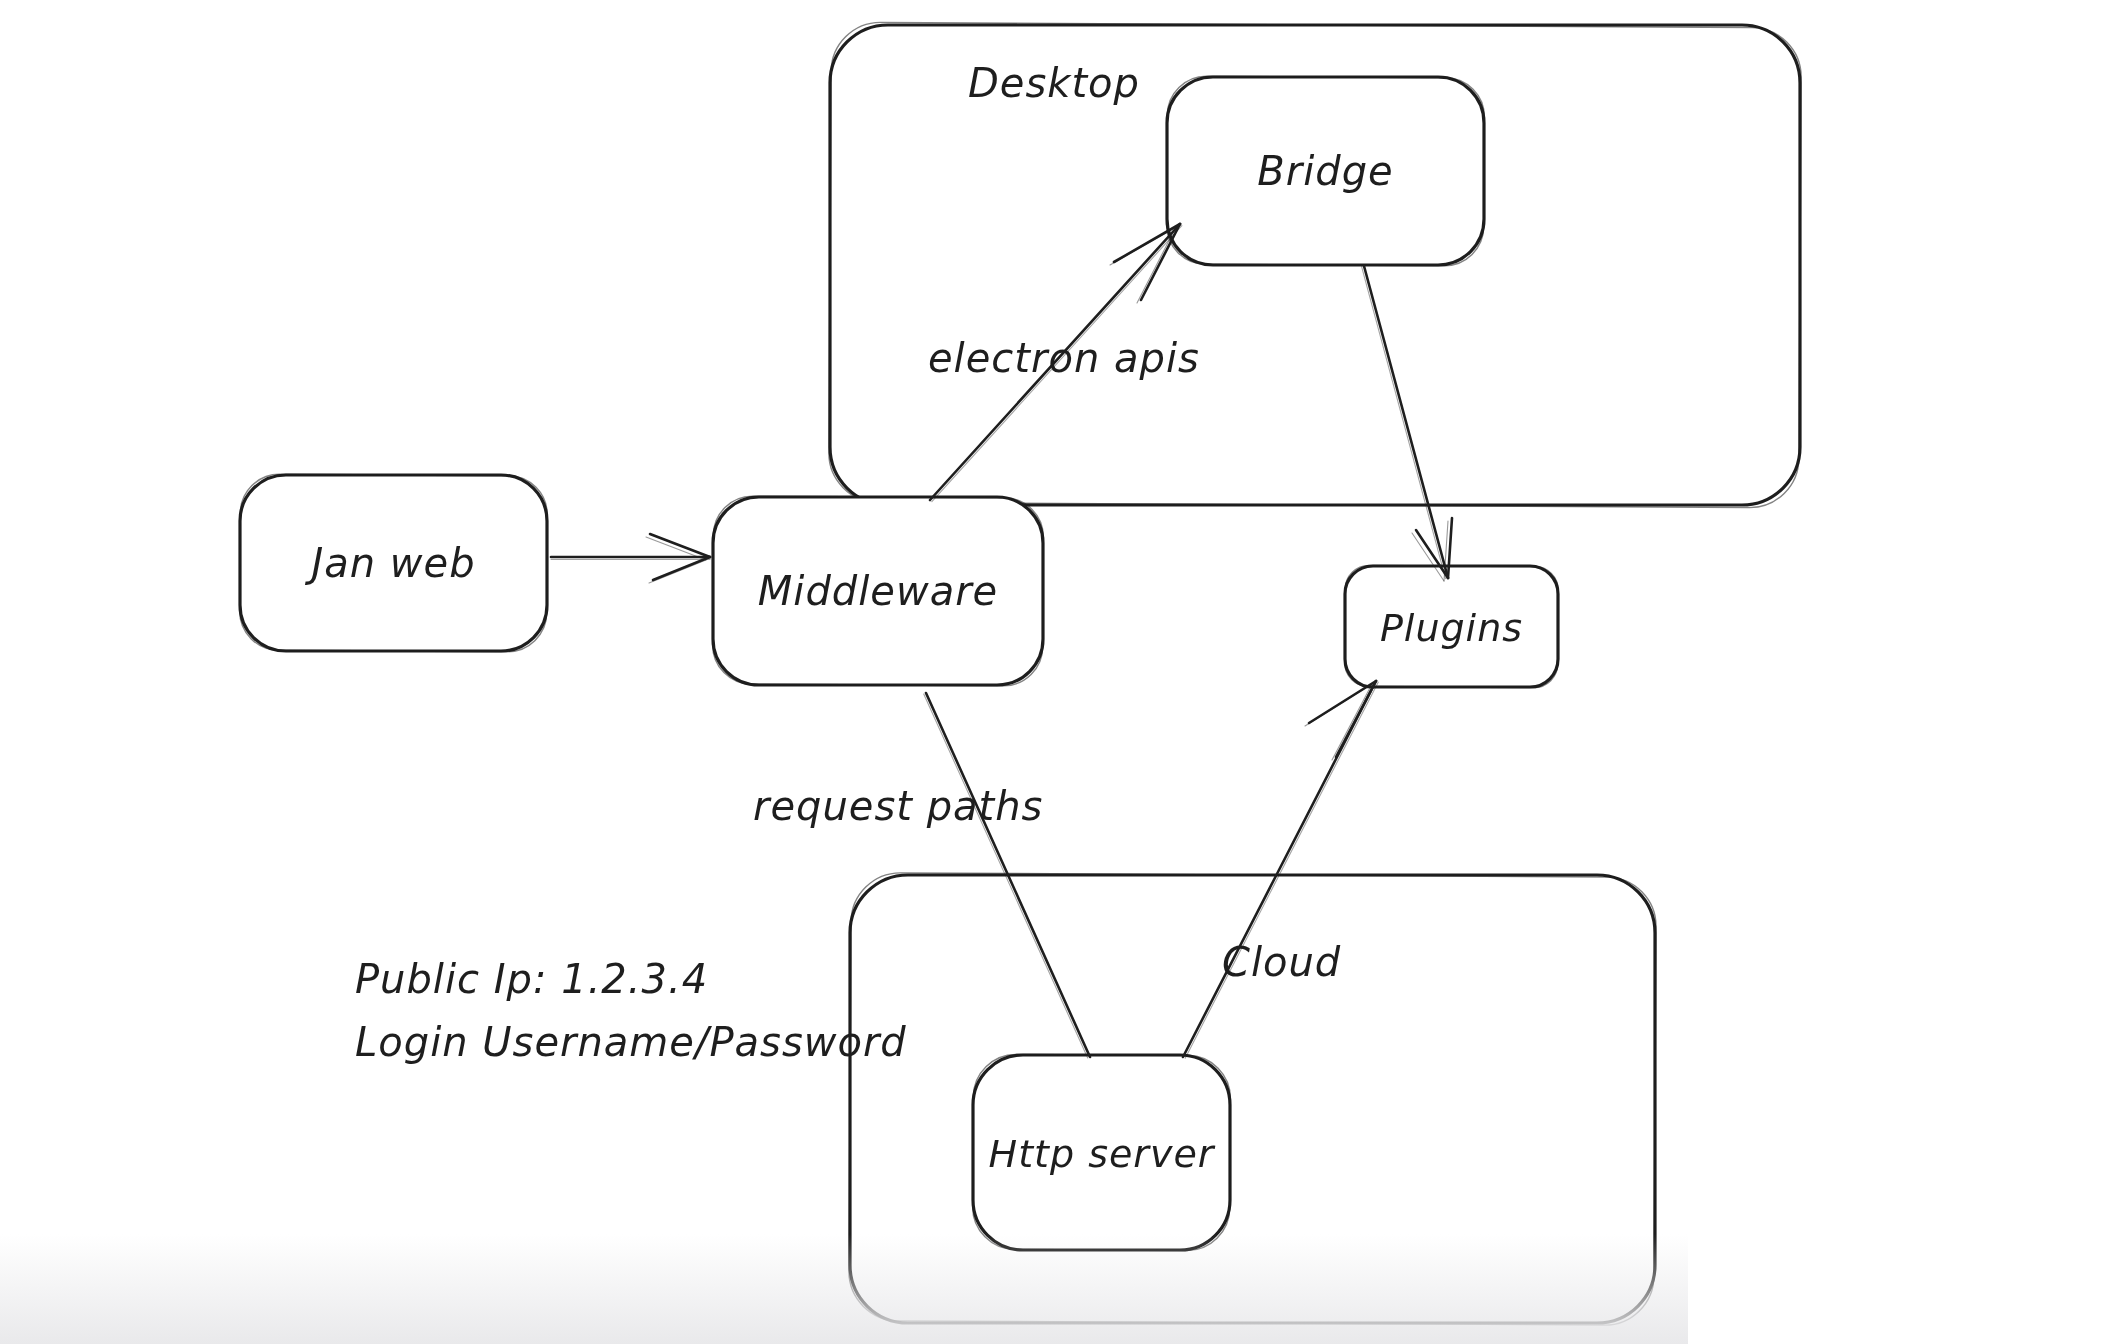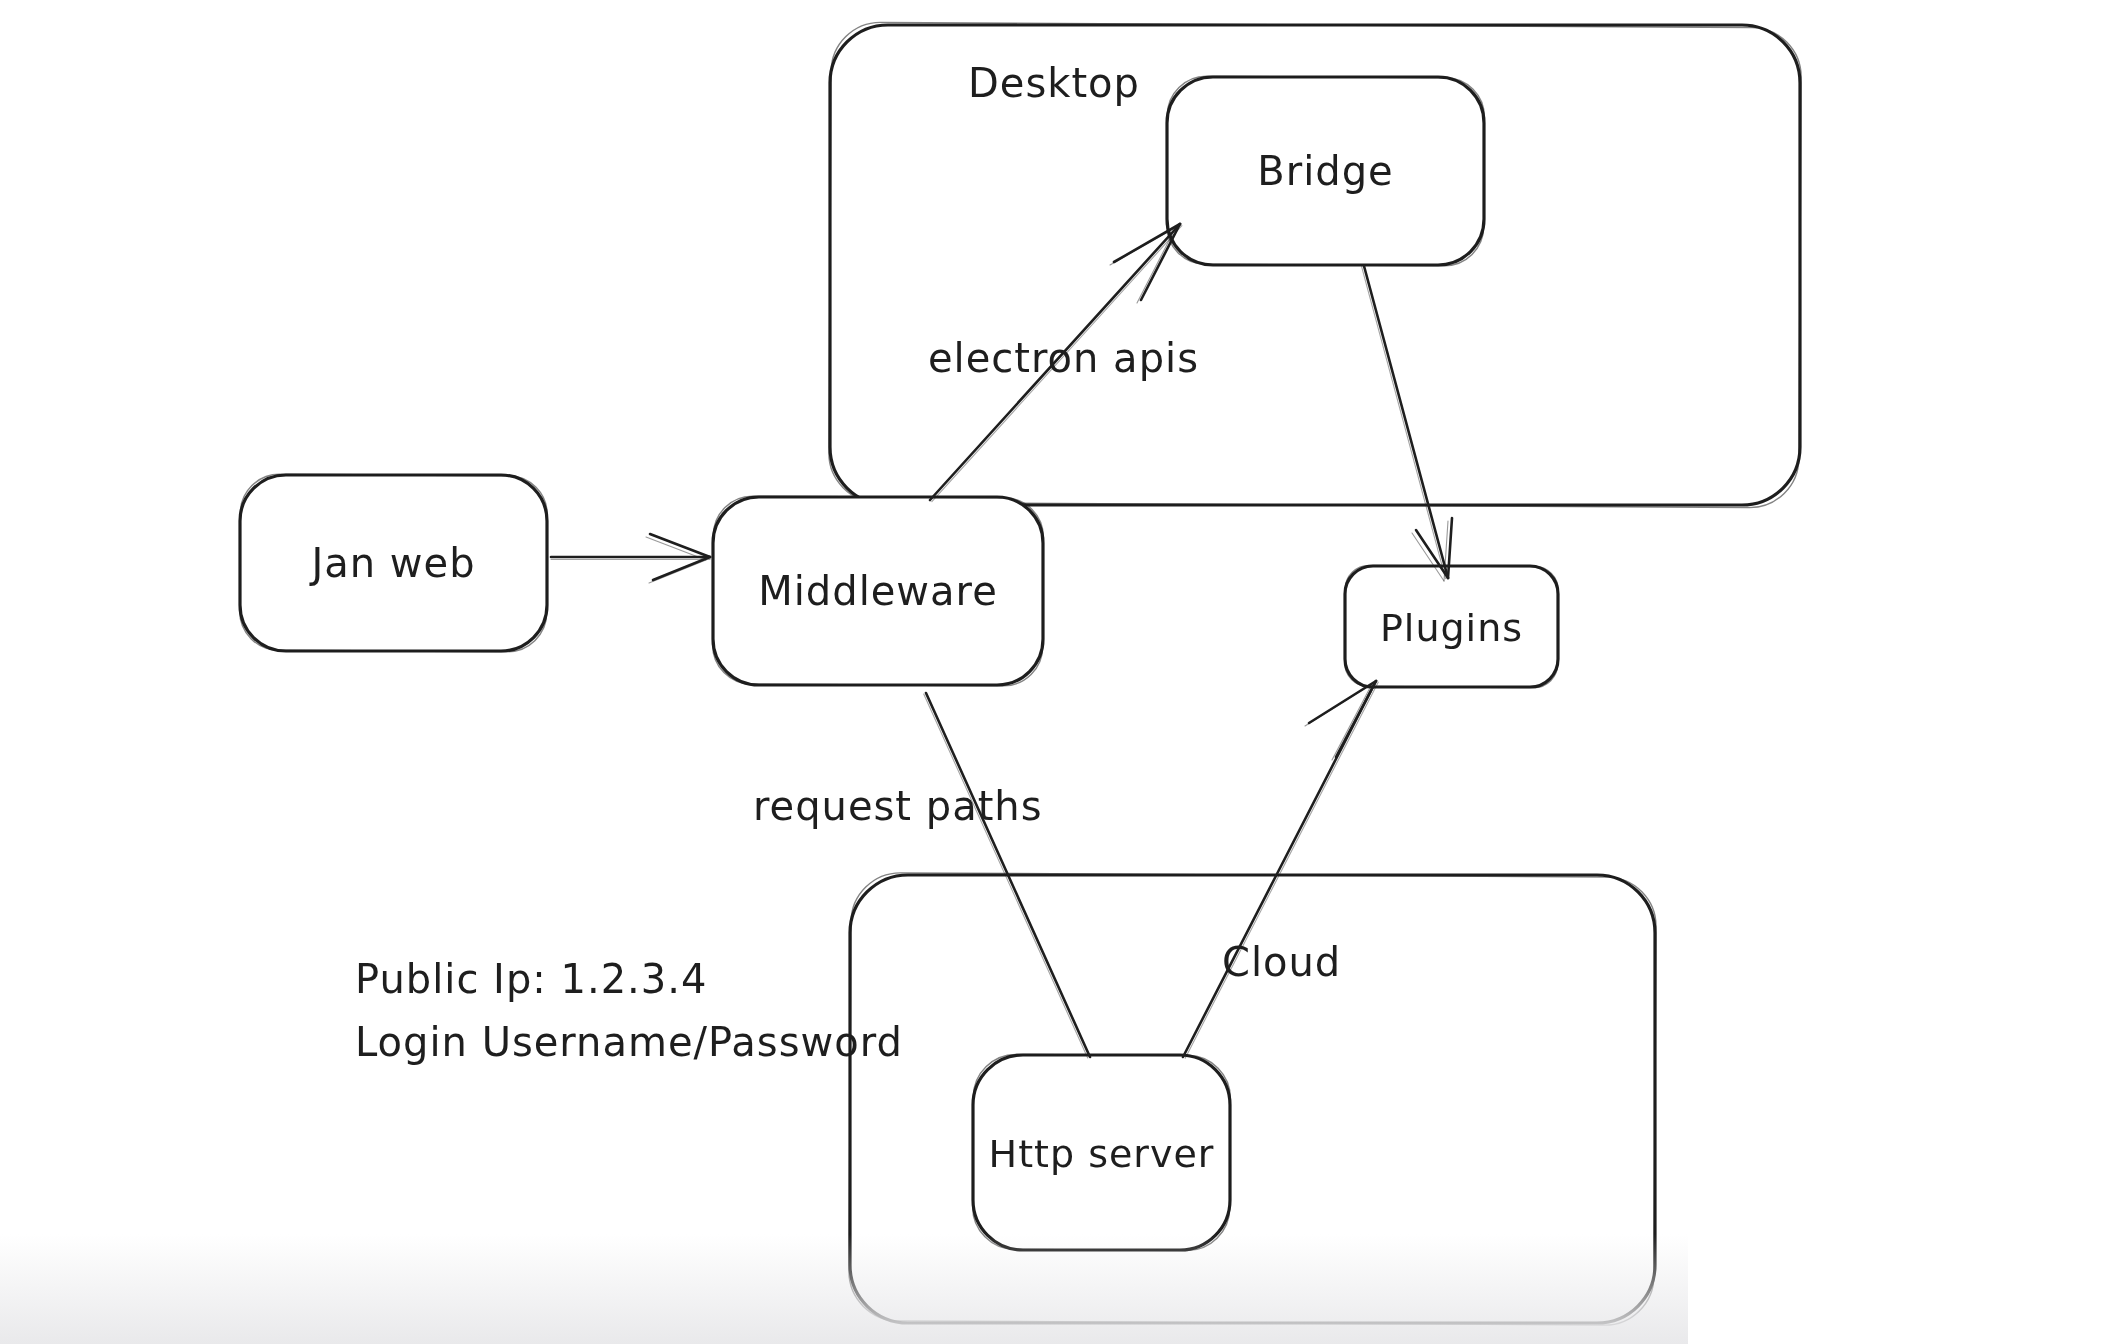--- a/index.html
+++ b/index.html
@@ -9,20 +9,21 @@
     width: 2124px;
     height: 1344px;
     overflow: hidden;
     font-family: "DejaVu Sans", "Liberation Sans", sans-serif;
   }
   .canvas {
     position: relative;
     width: 1688px;
     height: 1344px;
     background: #ffffff;
+    font-style: italic;
   }
   svg.diagram {
     position: absolute;
     left: 0;
     top: 0;
     width: 2124px;
     height: 1344px;
     display: block;
   }
   .bottom-fade {

